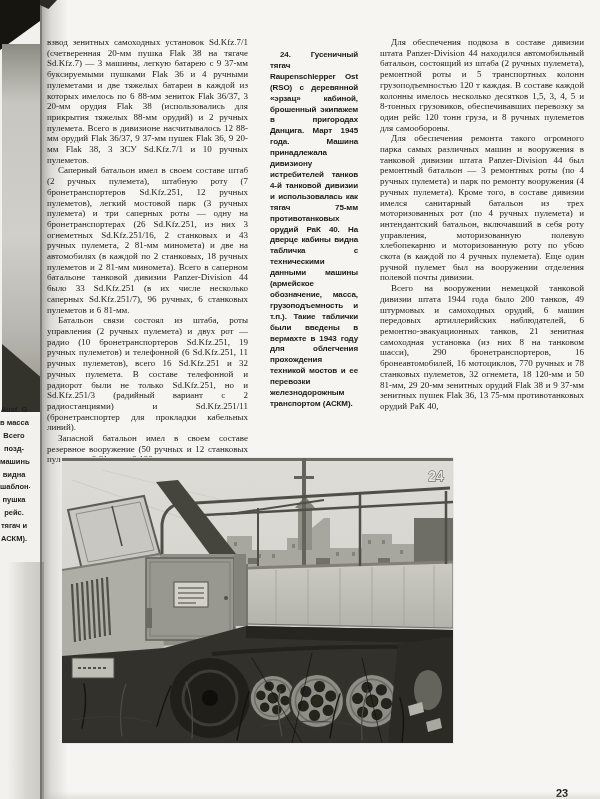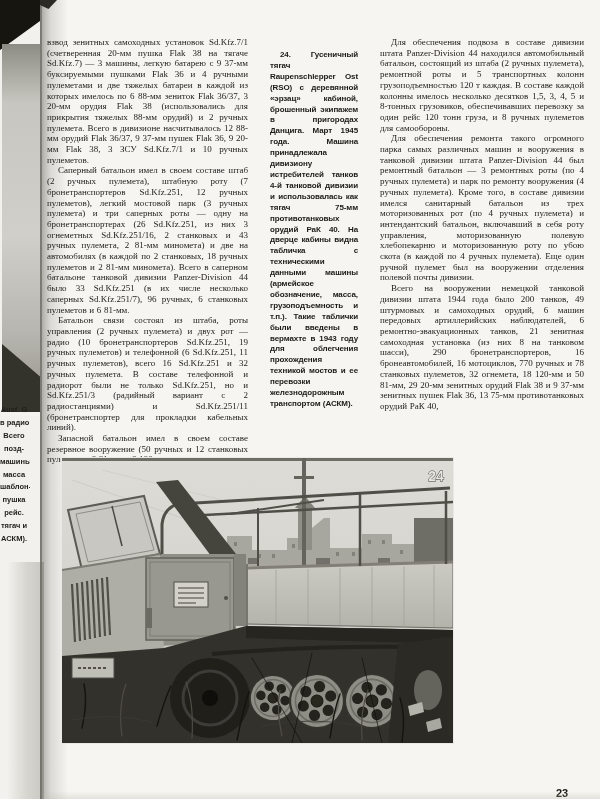--- a/index.html
+++ b/index.html
@@ -59,25 +59,25 @@
 </head>
 <body>
 
 <div class="sheet">
 
   <div class="gutter">
     <div class="g-black"></div>
     <div class="g-photo"></div>
     <div class="g-frags">
       <div>Ausf. G</div>
-      <div>в радио</div>
+      <div>в масса</div>
       <div>Всего</div>
       <div>позд-</div>
       <div>машины с</div>
-      <div>масса</div>
+      <div>видна</div>
       <div>шаблон-</div>
       <div>пушка</div>
       <div>рейс.</div>
       <div>тягач и</div>
       <div>АСКМ).</div>
     </div>
     <div class="g-shade"></div>
   </div>
   <div class="spine-line"></div>
   <div class="spine-shadow"></div>

